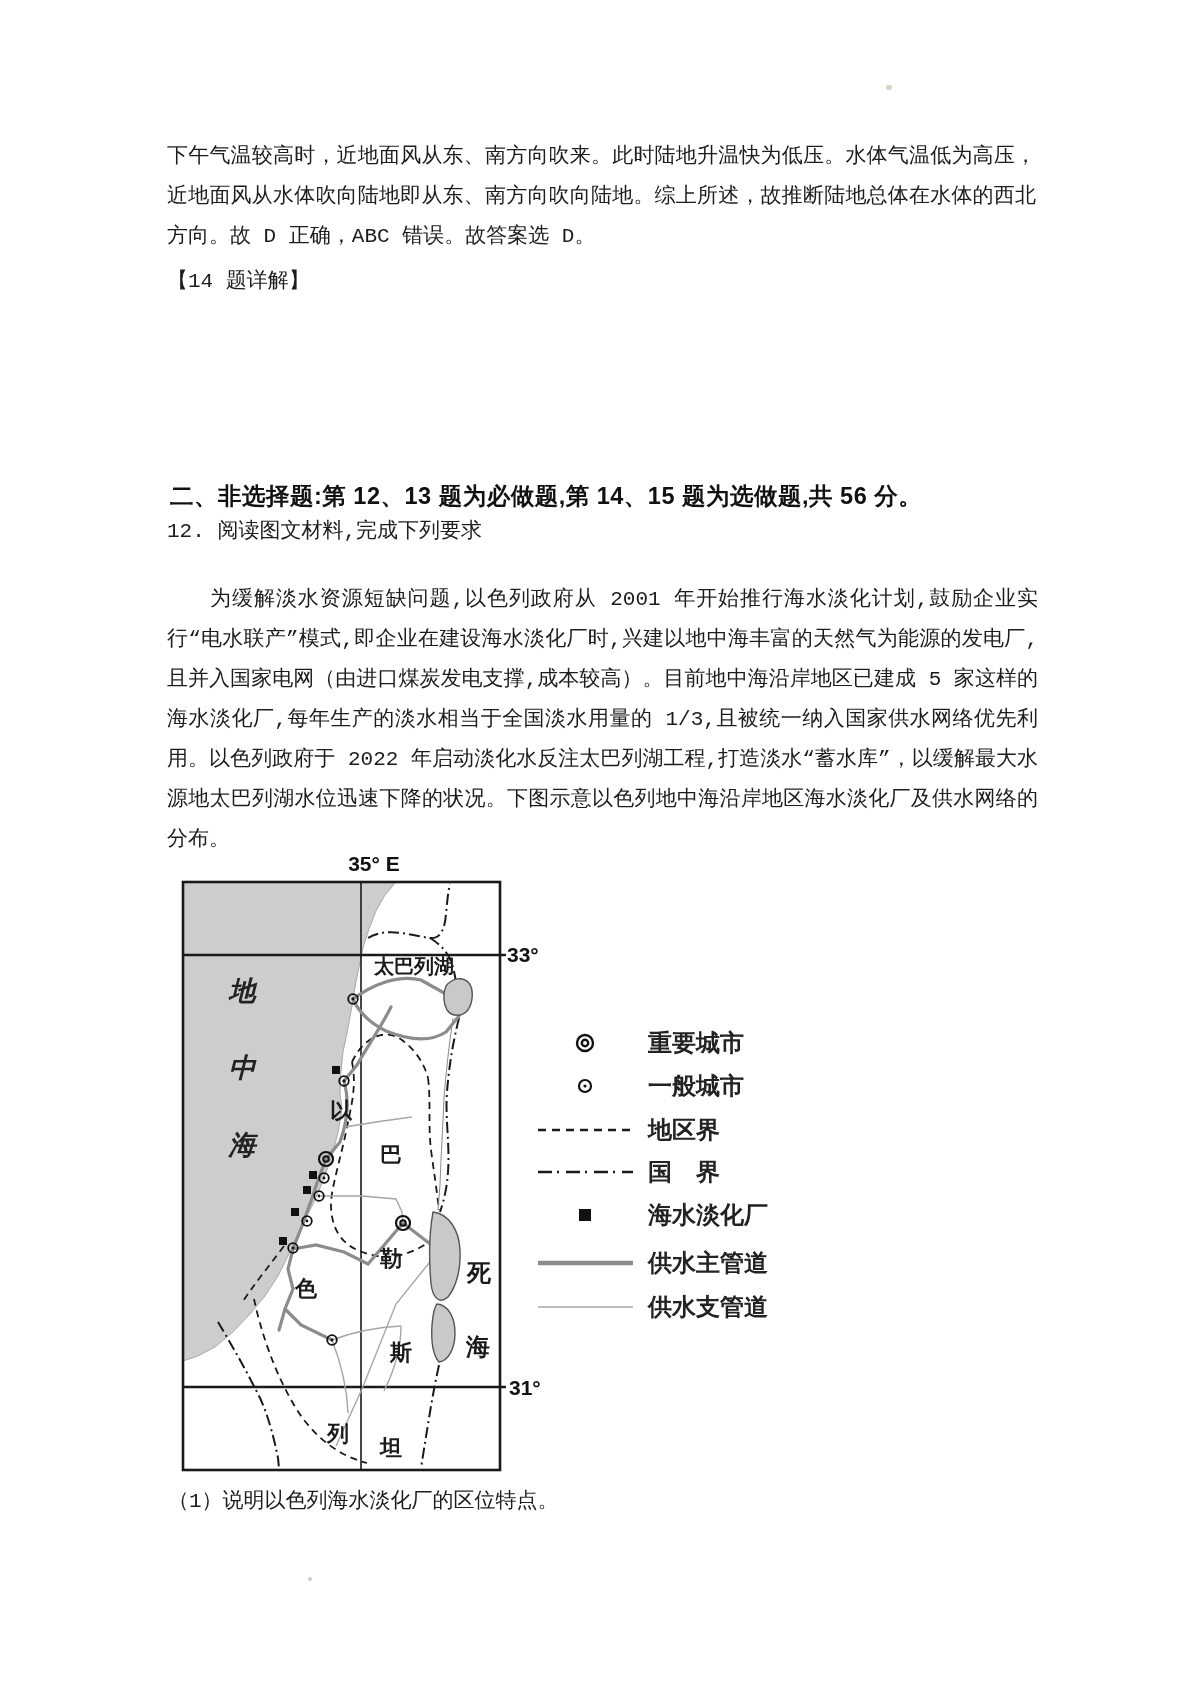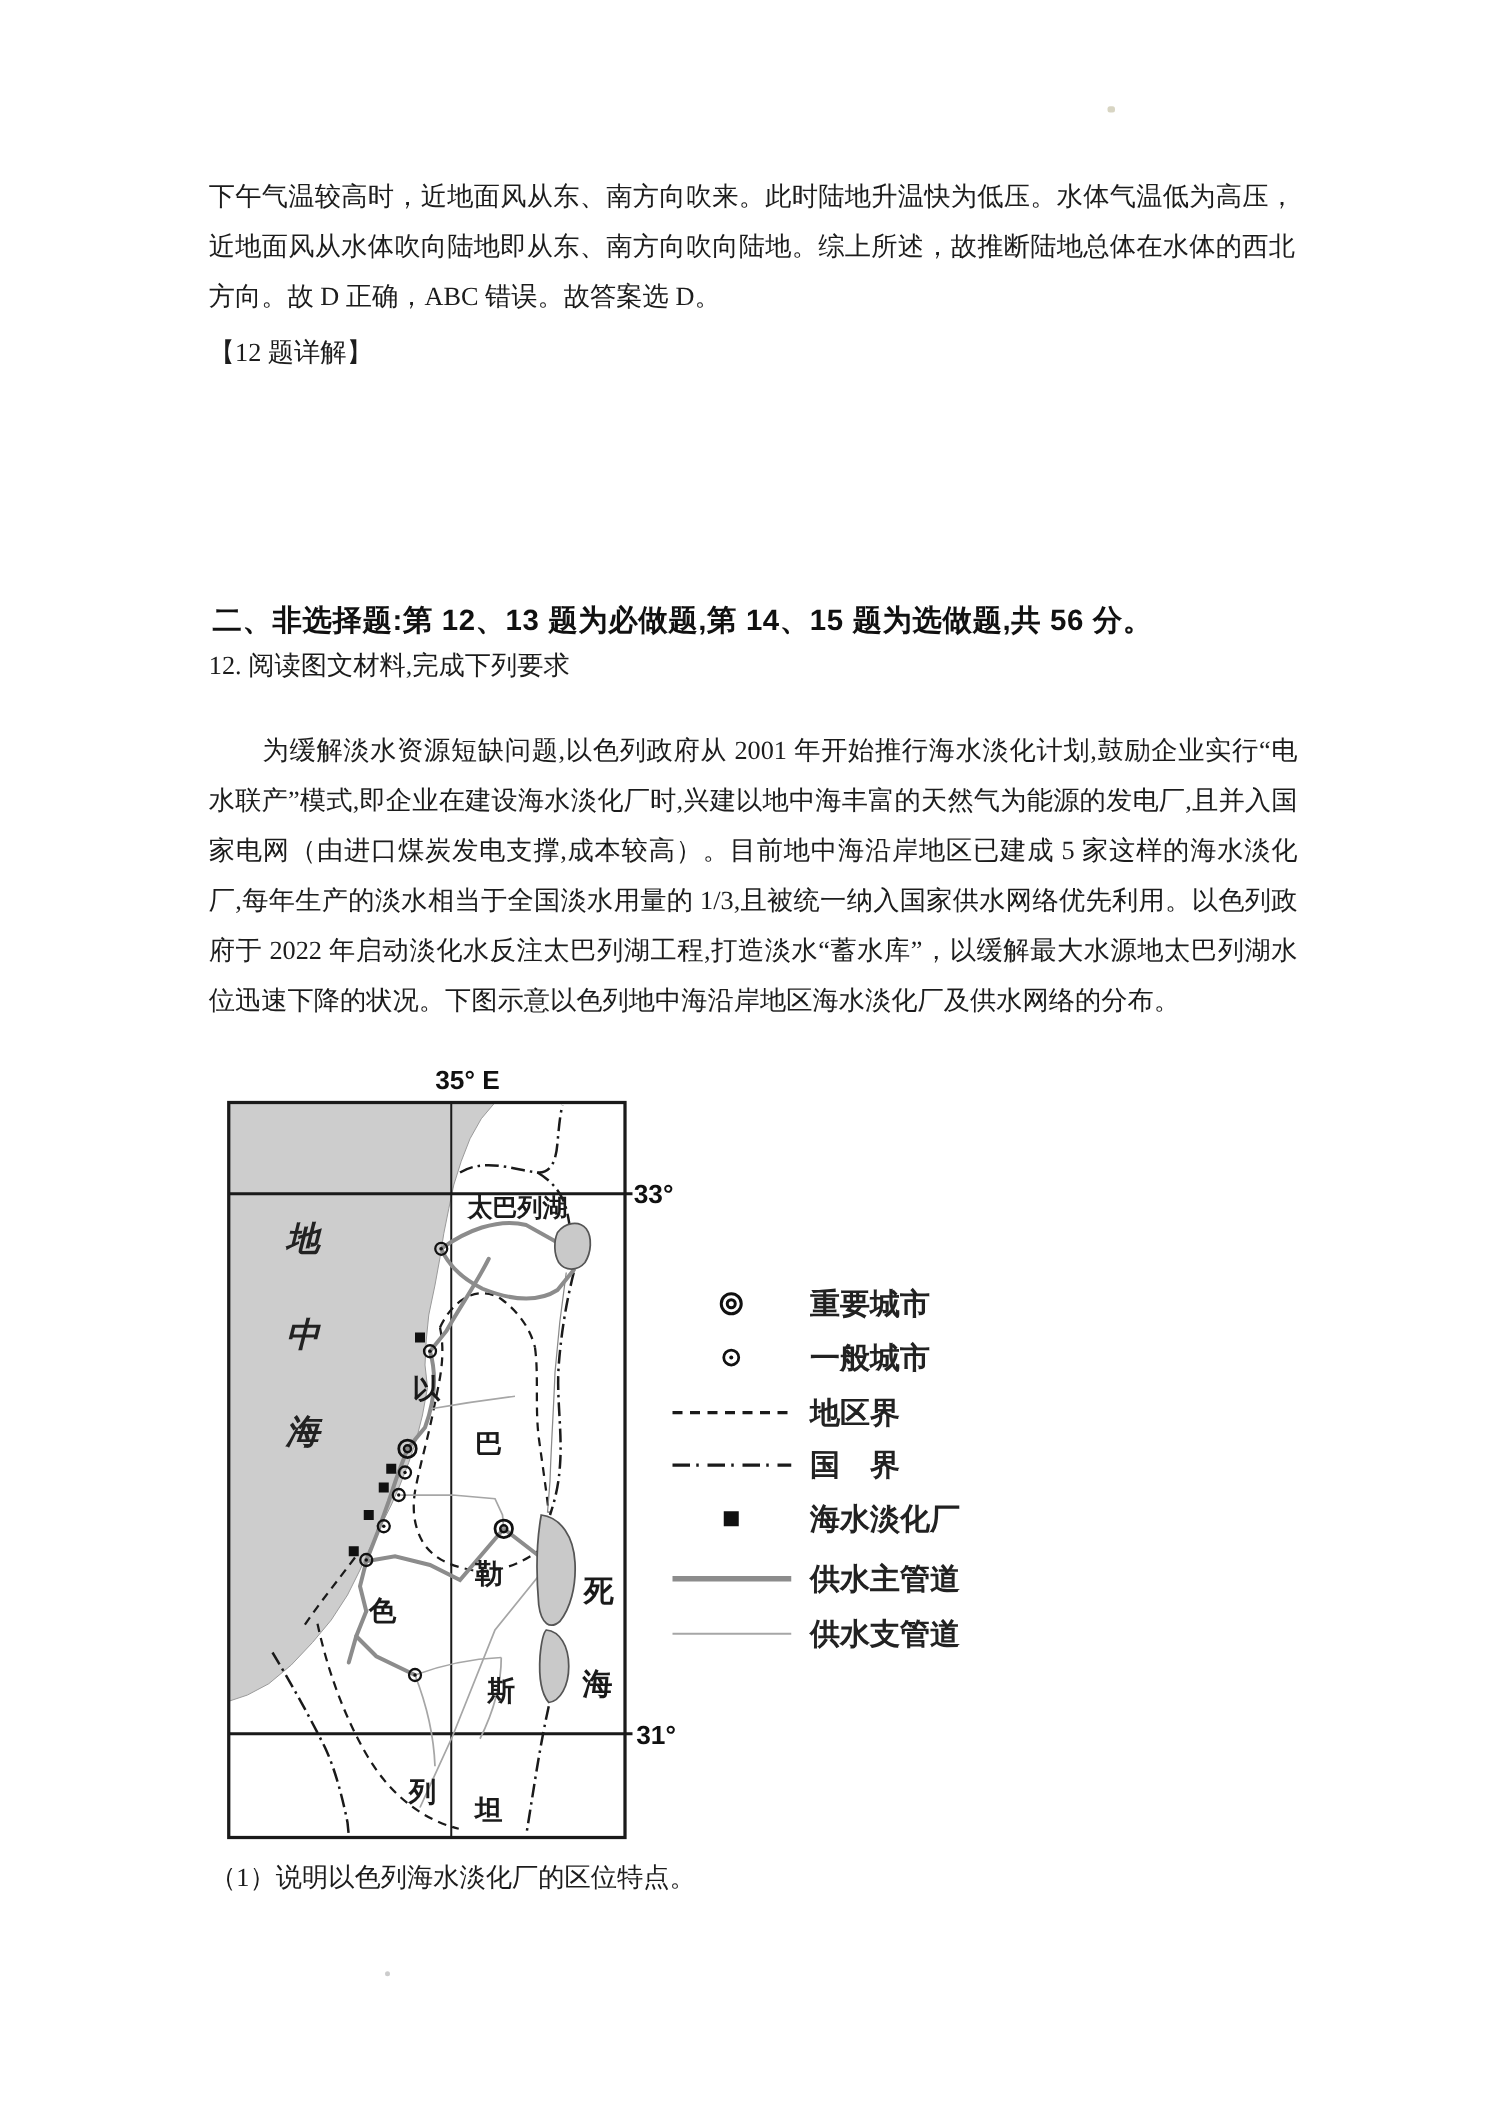--- a/index.html
+++ b/index.html
@@ -1,19 +1,19 @@
 <!DOCTYPE html>
 <html><head>
 <meta charset="utf-8">
 <style>
   html,body{margin:0;padding:0;background:#ffffff;}
   .page{position:relative;width:1200px;height:1698px;background:#fff;overflow:hidden;
         font-family:"Liberation Serif",serif;color:#1c1c1c;}
   .para{position:absolute;margin:0;font-size:21px;line-height:40px;text-align:justify;
-        color:#1c1c1c;}
+        color:#1c1c1c;font-family:Liberation Mono, monospace;}
   .nojust{text-align:left;}
   .sec-header{position:absolute;margin:3px;font-family:"Liberation Sans",sans-serif;
         font-weight:700;font-size:23.5px;line-height:40px;color:#111;letter-spacing:.5px;}
   .indent{text-indent:2.05em;}
   .fig{position:absolute;left:170px;top:845px;}
   .speck{position:absolute;border-radius:2px;}
   .speck1{left:886px;top:85px;width:6px;height:5px;background:#b8b292;opacity:.55;}
   .speck2{left:308px;top:1577px;width:4px;height:4px;background:#999;opacity:.5;}
   
   .mt{font-family:"Liberation Sans",sans-serif;font-weight:700;fill:#1a1a1a;}
@@ -22,21 +22,21 @@
   .deg{font-family:"Liberation Sans",sans-serif;font-weight:600;font-size:21px;fill:#111;}
   .legend-t{font-family:"Liberation Sans",sans-serif;font-weight:700;font-size:24px;fill:#222;}
 </style>
 </head>
 <body>
 
 <div class="page">
 
   <p class="para" style="left:167px;top:137px;width:869px;">下午气温较高时，近地面风从东、南方向吹来。此时陆地升温快为低压。水体气温低为高压，近地面风从水体吹向陆地即从东、南方向吹向陆地。综上所述，故推断陆地总体在水体的西北方向。故 D 正确，ABC 错误。故答案选 D。</p>
 
-  <p class="para nojust" style="left:167px;top:262px;">【12 题详解】</p>
+  <p class="para nojust" style="left:167px;top:262px;">【14 题详解】</p>
 
 
   <p class="sec-header" style="left:167px;top:473px;">二、非选择题:第 12、13 题为必做题,第 14、15 题为选做题,共 56 分。</p>
 
   <p class="para nojust" style="left:167px;top:512px;">12. 阅读图文材料,完成下列要求</p>
 
   <p class="para indent" style="left:167px;top:560px;width:871px;margin-top:20px;">为缓解淡水资源短缺问题,以色列政府从 2001 年开始推行海水淡化计划,鼓励企业实行“电水联产”模式,即企业在建设海水淡化厂时,兴建以地中海丰富的天然气为能源的发电厂,且并入国家电网（由进口煤炭发电支撑,成本较高）。目前地中海沿岸地区已建成 5 家这样的海水淡化厂,每年生产的淡水相当于全国淡水用量的 1/3,且被统一纳入国家供水网络优先利用。以色列政府于 2022 年启动淡化水反注太巴列湖工程,打造淡水“蓄水库”，以缓解最大水源地太巴列湖水位迅速下降的状况。下图示意以色列地中海沿岸地区海水淡化厂及供水网络的分布。</p>
 
   <svg class="fig" width="630" height="632" viewBox="170 845 630 632">
 

